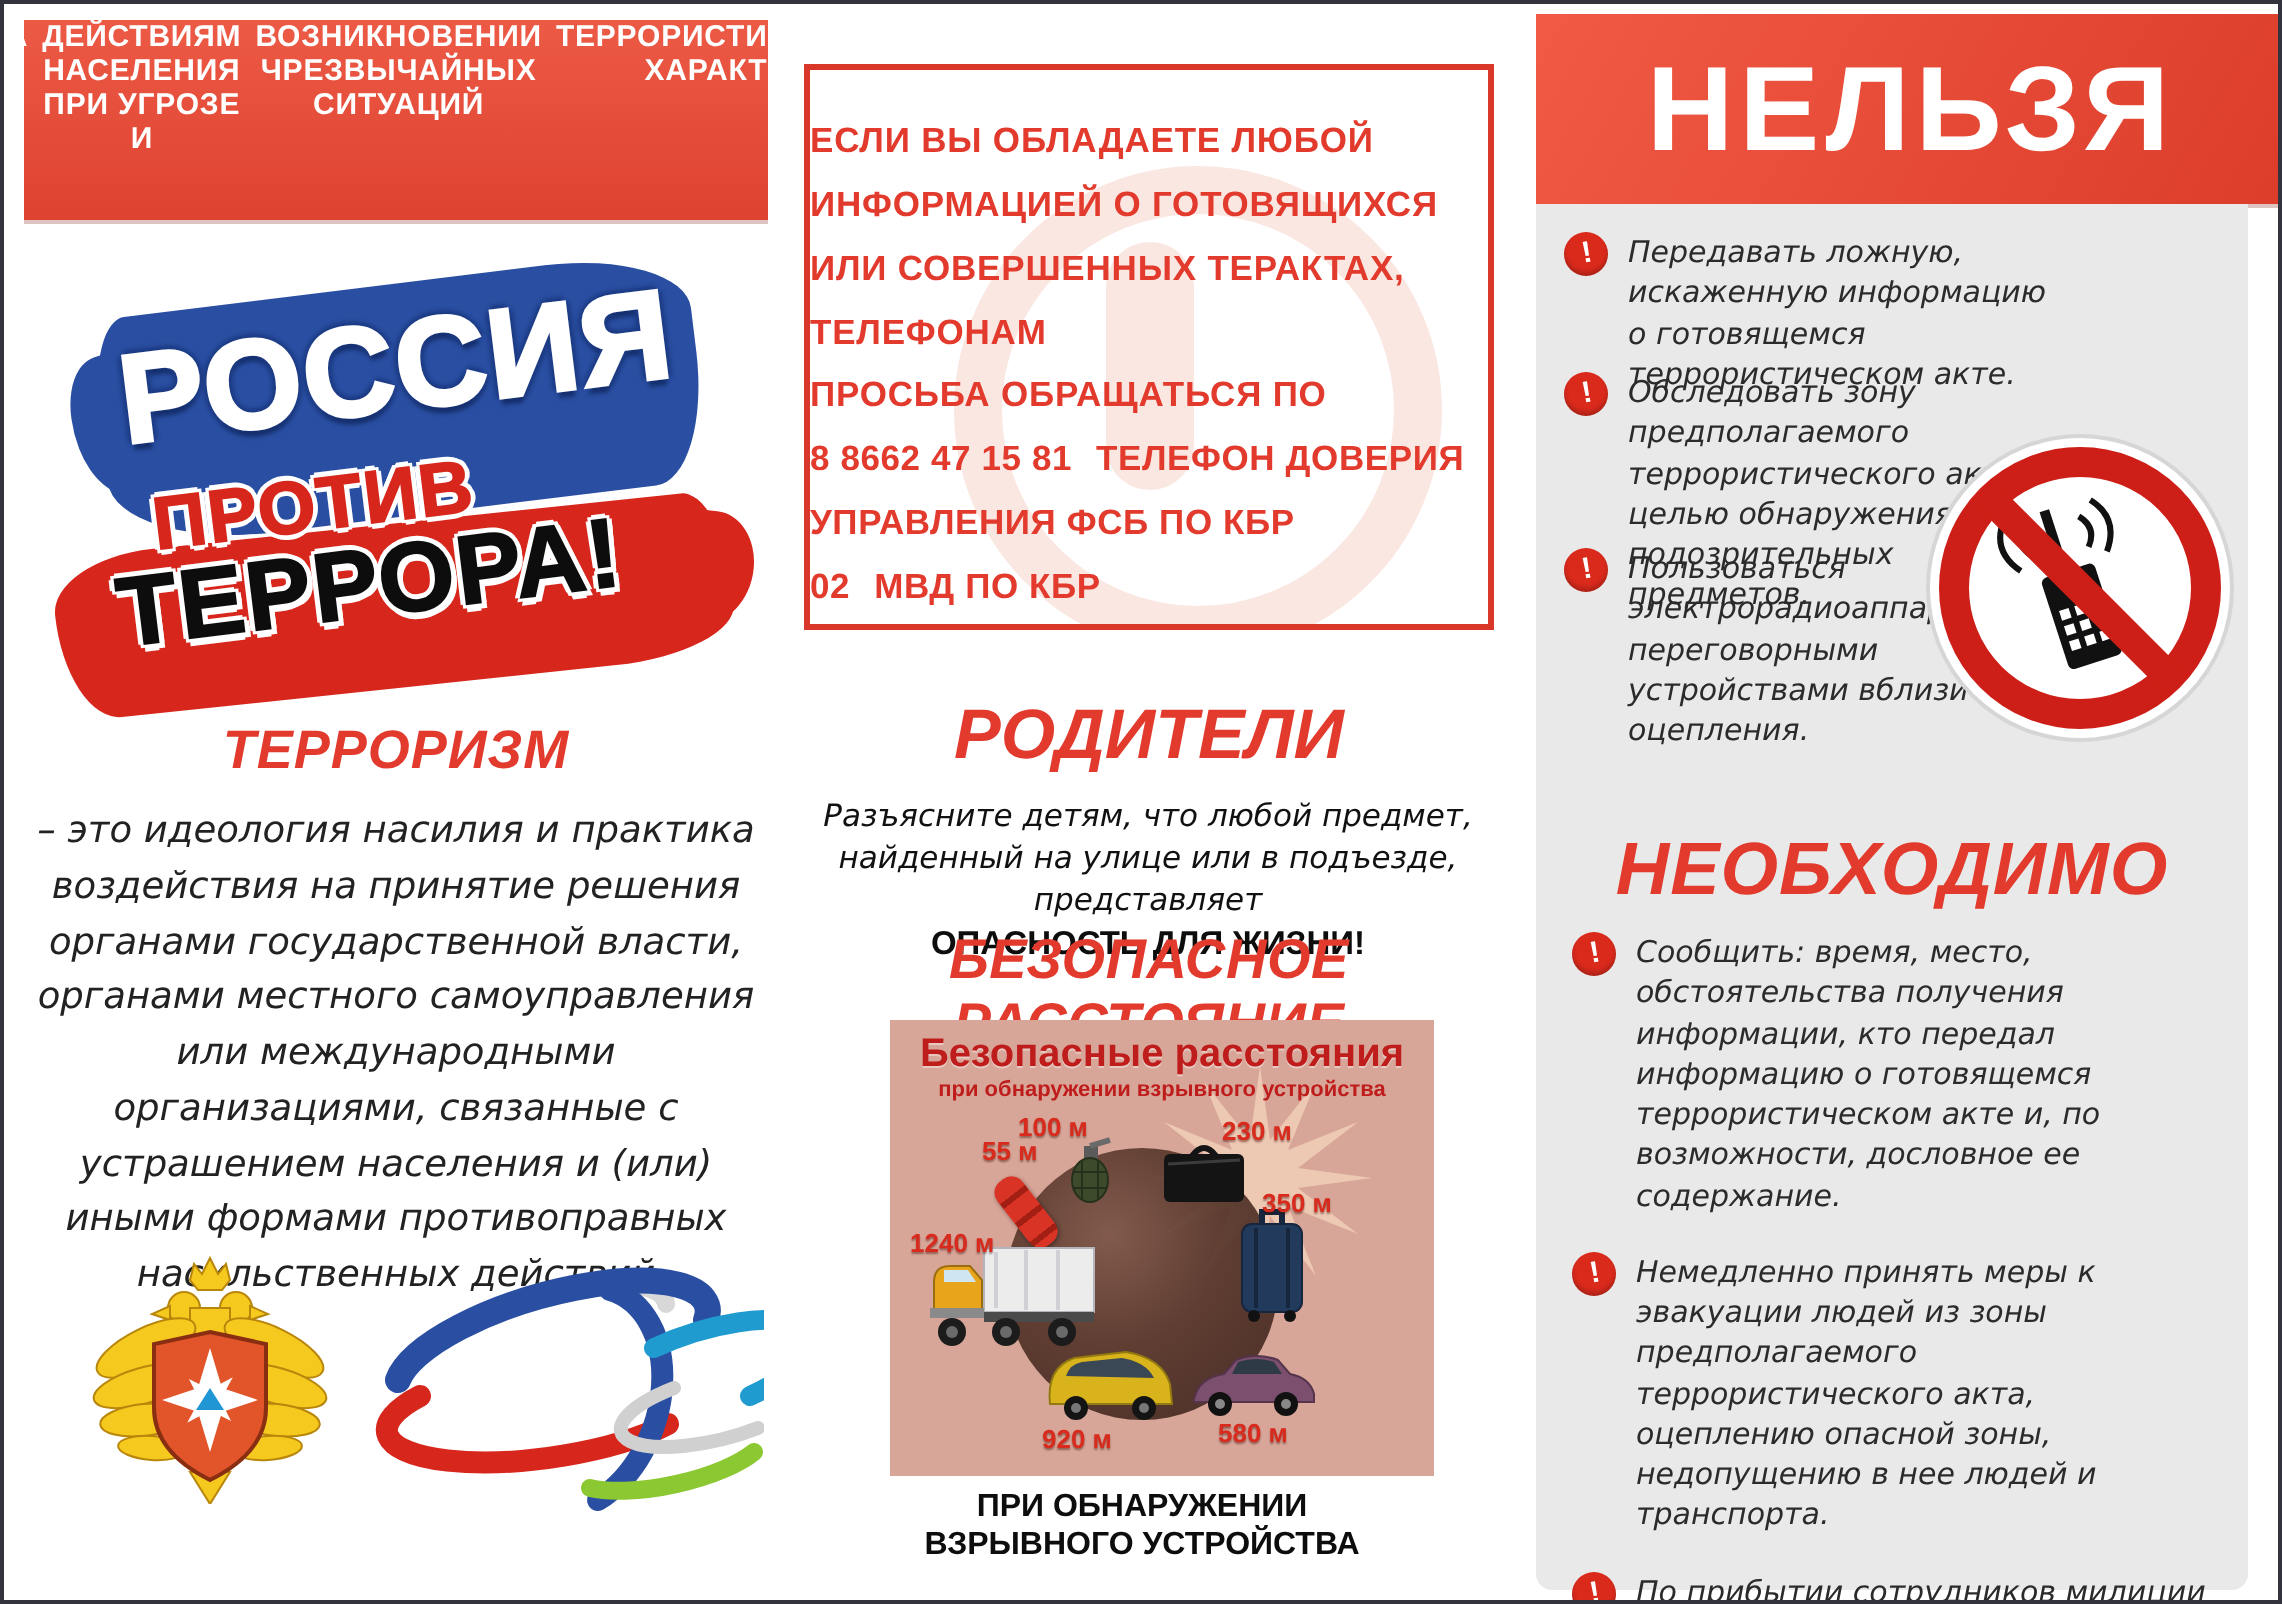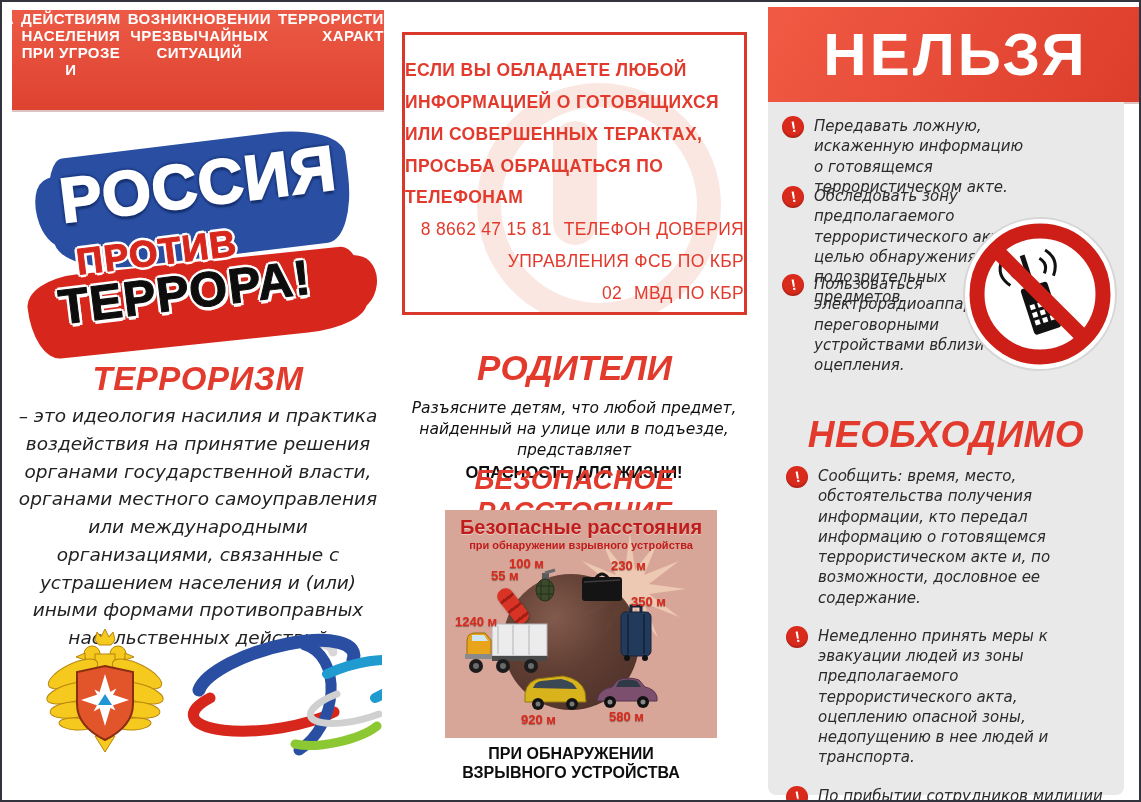--- a/index.html
+++ b/index.html
@@ -32,39 +32,39 @@
   .logo-protiv{left:52px;top:120px;transform:rotate(-7deg);
     font-size:37px;font-weight:bold;letter-spacing:1px;color:#d7271d;
     -webkit-text-stroke:1px #d7271d;
     text-shadow:-3px 0 0 #fff,3px 0 0 #fff,0 -3px 0 #fff,0 3px 0 #fff,-2px 2px 0 #fff,2px -2px 0 #fff,2px 2px 0 #fff,-2px -2px 0 #fff;}
   .logo-terrora{left:34px;top:152px;transform:rotate(-7deg);
     font-size:49px;font-weight:bold;letter-spacing:1px;color:#0d0d0d;
     -webkit-text-stroke:1px #0d0d0d;
     text-shadow:-3px 0 0 #fff,3px 0 0 #fff,0 -3px 0 #fff,0 4px 0 #fff,-2px 2px 0 #fff,2px -2px 0 #fff,3px 3px 0 #fff,-2px -2px 0 #fff;}
 
   .terrorism-title{left:0;top:358px;width:392px;text-align:center;
-    font-size:33px;font-weight:bold;font-style:italic;color:#e23a2c;letter-spacing:.5px;}
+    font-size:27px;font-weight:bold;font-style:italic;color:#e23a2c;letter-spacing:.5px;}
   .terrorism-def{left:12px;top:400px;width:368px;text-align:center;
     font-family:"DejaVu Sans", sans-serif;font-style:italic;
     font-size:18.5px;line-height:1.5;color:#222;}
 
   .mchs-emblem{left:42px;top:608px;}
   .globe-logo{left:185px;top:630px;}
 
   
   .info-box{left:400px;top:30px;width:345px;height:283px;border:3px solid #da372b;
     background:#fff;box-sizing:border-box;overflow:hidden;}
   .watermark-ring{position:absolute;left:72px;top:48px;width:196px;height:196px;
     border:24px solid #fbe7e2;border-radius:50%;}
   .watermark-handset{position:absolute;left:148px;top:86px;width:44px;height:124px;
     background:#fbe7e2;border-radius:22px;}
   .info-message{position:relative;margin-top:20px;color:#e23a2c;
     font-weight:bold;font-size:17.5px;line-height:1.82;letter-spacing:.4px;}
-  .info-phones{position:relative;text-align:right;color:#e23a2c;
-    font-weight:normal;font-size:17.5px;line-height:1.82;letter-spacing:.3px;}
+  .info-phones{position:relative;text-align:left;color:#e23a2c;
+    font-weight:bold;font-size:17.5px;line-height:1.82;letter-spacing:.3px;}
   .phone-number{margin-right:12px;}
 
   .parents-title{left:400px;top:346px;width:345px;text-align:center;
     font-size:35px;font-weight:bold;font-style:italic;color:#e23a2c;}
   .parents-block{left:377px;top:396px;width:390px;text-align:center;}
   .parents-text{font-family:"DejaVu Sans", sans-serif;font-style:italic;
     font-size:15.5px;line-height:1.35;color:#111;}
   .parents-warning{font-weight:bold;font-size:16.5px;color:#0d0d0d;margin-top:2px;}
 
   .sd-title{left:385px;top:462px;width:375px;text-align:center;
@@ -174,22 +174,22 @@
     </svg>
   </div>
 
   <div class="abs info-box">
     <div class="watermark-ring"></div>
     <div class="watermark-handset"></div>
     <div class="info-message">
       <div>ЕСЛИ ВЫ ОБЛАДАЕТЕ ЛЮБОЙ</div>
       <div>ИНФОРМАЦИЕЙ О ГОТОВЯЩИХСЯ</div>
       <div>ИЛИ СОВЕРШЕННЫХ ТЕРАКТАХ,</div>
+      <div>ТЕЛЕФОНАМ</div>
       <div>ПРОСЬБА ОБРАЩАТЬСЯ ПО</div>
-      <div>ТЕЛЕФОНАМ</div>
     </div>
     <div class="info-phones">
       <div class="phone-line">
         <span class="phone-number">8 8662 47 15 81</span><span class="phone-label">ТЕЛЕФОН ДОВЕРИЯ УПРАВЛЕНИЯ ФСБ ПО КБР</span>
       </div>
       <div class="phone-line">
         <span class="phone-number">02</span><span class="phone-label">МВД ПО КБР</span>
       </div>
       <div class="phone-line">
         <span class="phone-number">01 ИЛИ 101</span><span class="phone-label">МЧС РОССИИ ПО КБР</span>

